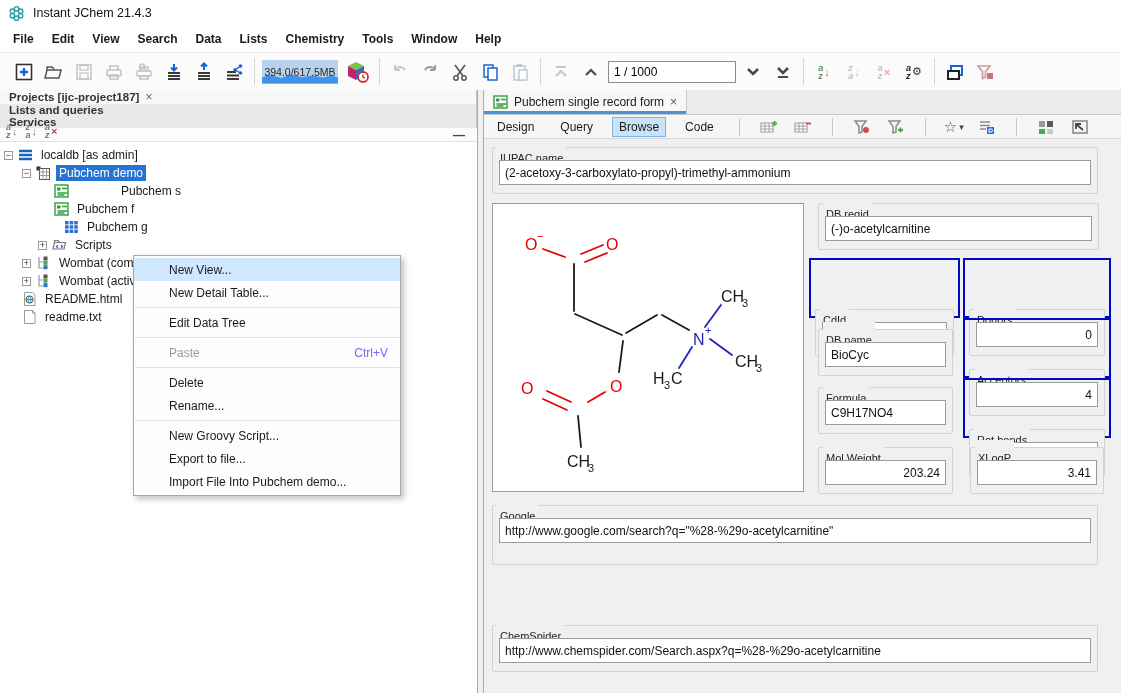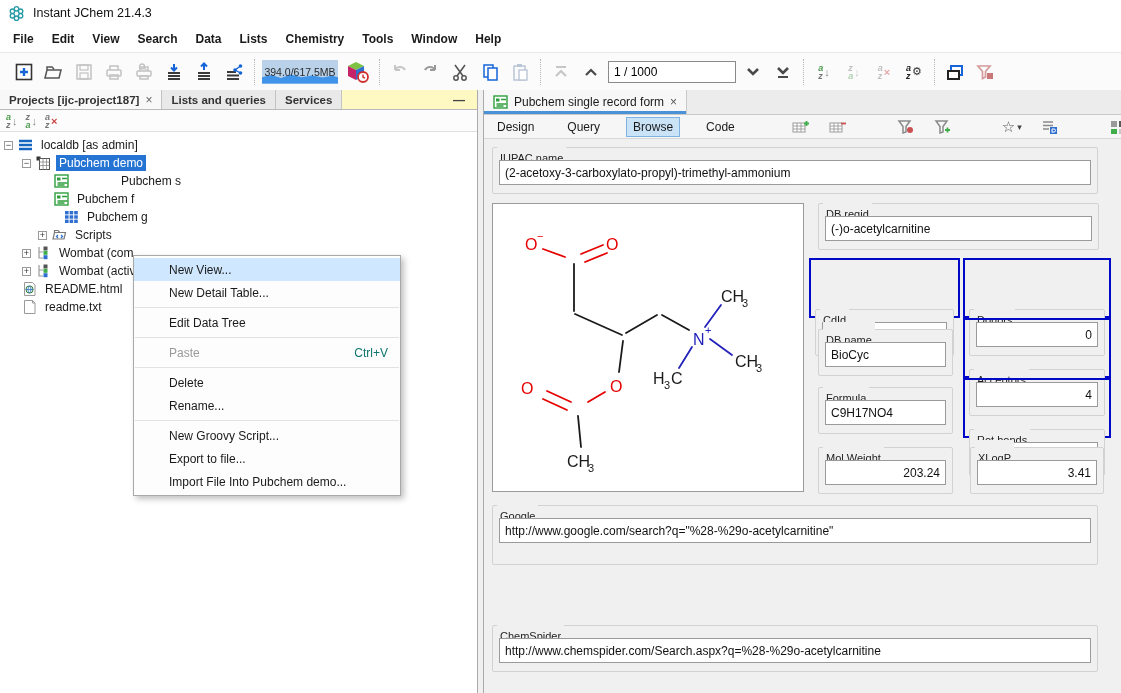--- a/index.html
+++ b/index.html
@@ -34,54 +34,54 @@
   .azarrow { font-size:11px; color:#888; }
   .azx { font-size:11px; color:#cc4444; font-weight:bold; }
   .azgear { font-size:11px; color:#333; }
   .dim { opacity:.45; }
 
   
   .workarea { position:absolute; left:0; top:90px; right:0; bottom:0; background:#f0f0f0; }
 
   
   .leftpanel { position:absolute; left:0; top:0; width:478px; bottom:0; background:#fff; border-right:1px solid #ababab; }
-  .ltabs { height:20px; display:flex; background:#fef9c3; border-bottom:1px solid #b9b9b9; }
+  .ltabs { height:30px; display:flex; background:#f9a8d4; border-bottom:1px solid #b9b9b9;flex-direction:column; }
   .ltab { display:flex; align-items:center; gap:6px; padding:0 9px; font-weight:bold; font-size:11.5px; color:#333;
     background:#e9e9e9; border-right:1px solid #c3c3c3; }
   .ltab.active { background:#f8f8f8; }
   .ltab .x { font-weight:normal; color:#666; font-size:12px; }
   .lmin { margin-left:auto; padding:0 12px; display:flex; align-items:center; color:#444; font-weight:bold; }
   .lsortbar { height:22px; display:flex; align-items:center; gap:8px; padding-left:6px; background:#fcfcfc;
     border-bottom:1px solid #e0e0e0; }
   .tree { position:relative; }
   .trow { position:absolute; height:18px; display:flex; align-items:center; white-space:nowrap; }
   .expander { width:9px; height:9px; border:1px solid #9a9a9a; background:#fff; font-size:9px; line-height:7px;
     text-align:center; color:#333; margin-right:5px; flex:0 0 auto; }
   .ticon { width:15px; height:14px; margin-right:5px; flex:0 0 auto; }
   .tlabel { padding:1px 3px; }
   .tlabel.sel { background:#2574d4; color:#fff; }
 
   
   .ctxmenu { position:absolute; left:133px; top:165px; width:268px; background:#fdfdfd;
     border:1px solid #a8a8a8; box-shadow:3px 3px 6px rgba(0,0,0,.25); padding:2px 0; z-index:50; }
   .citem { height:23px; display:flex; align-items:center; padding:0 12px 0 35px; }
-  .citem .sc { margin-left:auto; color:#0f766e; }
+  .citem .sc { margin-left:auto; color:#8b5cf6; }
   .citem.hl { background:#cfe8ff; }
   .citem.dis { color:#9a9a9a; }
   .csep { border-top:1px solid #e2e2e2; margin:3px 1px; }
 
   
   .rightpanel { position:absolute; left:483px; top:0; right:0; bottom:0; background:#f0f0f0; border-left:1px solid #ababab; }
   .rtabs { height:25px; background:#ececec; border-bottom:1px solid #c9c9c9; display:flex; }
   .rtab { display:flex; align-items:center; gap:6px; padding:0 9px; background:#f7f7f7;
     border-right:1px solid #c9c9c9; position:relative; }
   .rtab .underline { position:absolute; left:0; right:0; bottom:0; height:3px; background:#4a92d8; }
   .rtab .x { color:#555; font-size:12px; }
   .viewbar { height:24px; display:flex; align-items:center; background:#f6f6f6; border-bottom:1px solid #d7d7d7;
-    padding-left:6px; gap:19px; }
+    padding-left:6px; gap:12px; }
   .vtab { padding:2px 6px; border:1px solid transparent; }
   .vtab.active { background:#cbe3f7; border:1px solid #7fb2e0; }
   .vsep { width:1px; height:18px; background:#c9c9c9; margin:0 6px; }
   .vicon { width:22px; height:20px; display:flex; align-items:center; justify-content:center; }
   .starwrap { display:flex; align-items:center; gap:2px; }
   .star { font-size:15px; color:#555; }
   .drop { font-size:9px; color:#444; }
 
   .formarea { position:absolute; left:0; top:49px; right:0; bottom:0; background:#f0f0f0; }
 

